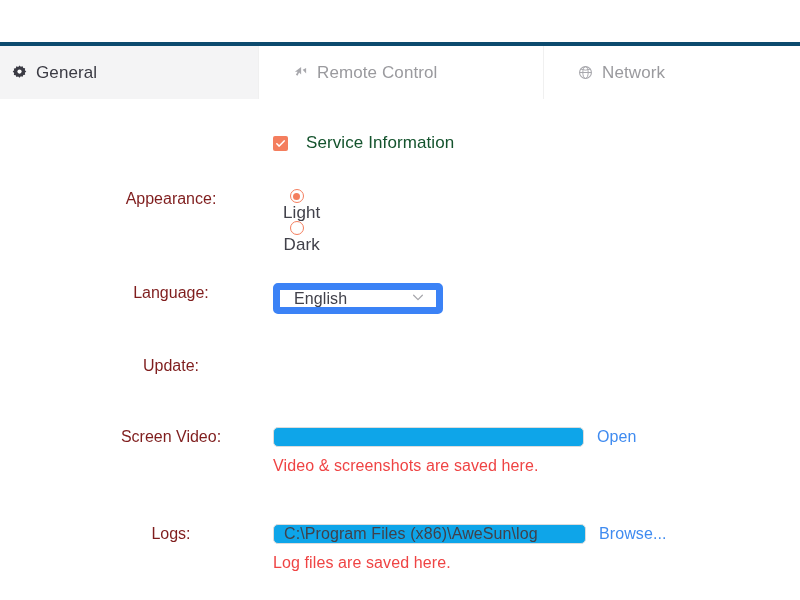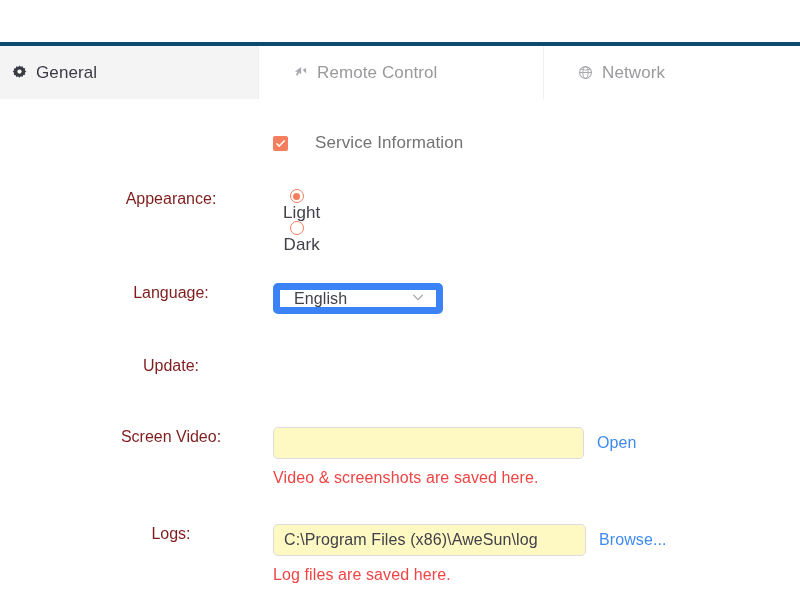--- a/index.html
+++ b/index.html
@@ -142,23 +142,23 @@
     height: 15px;
     border-radius: 2px;
     background: #f47e5e;
     display: flex;
     align-items: center;
     justify-content: center;
     flex: 0 0 auto;
   }
   .cbox svg { display: block; }
   .cb-label {
-    margin-left: 27px;
+    margin-left: 18px;
     font-size: 17px;
-    color: #737373;
+    color: #14532d;
     white-space: nowrap;
     letter-spacing: .1px;
   }
 
   
   .row-appearance { left: 100px; top: 90px; }
   .radio-line {
     display: flex;
     align-items: center;
     cursor: pointer;
@@ -219,24 +219,24 @@
 
   
   .row-video { left: 100px; top: 328px; }
   .row-logs  { left: 100px; top: 425px; }
 
   .inline {
     display: flex;
     align-items: center;
   }
   .tinput {
-    height: 32px;
+    height: 20px;
     border: 1px solid #dcdcdc;
     border-radius: 5px;
-    background: #fef9c3;
+    background: #0ea5e9;
     box-sizing: border-box;
     display: flex;
     align-items: center;
     padding: 0 10px;
     overflow: hidden;
     cursor: text;
   }
   .tinput.w-video { width: 311px; }
   .tinput.w-logs  { width: 313px; }
   .tinput span {

